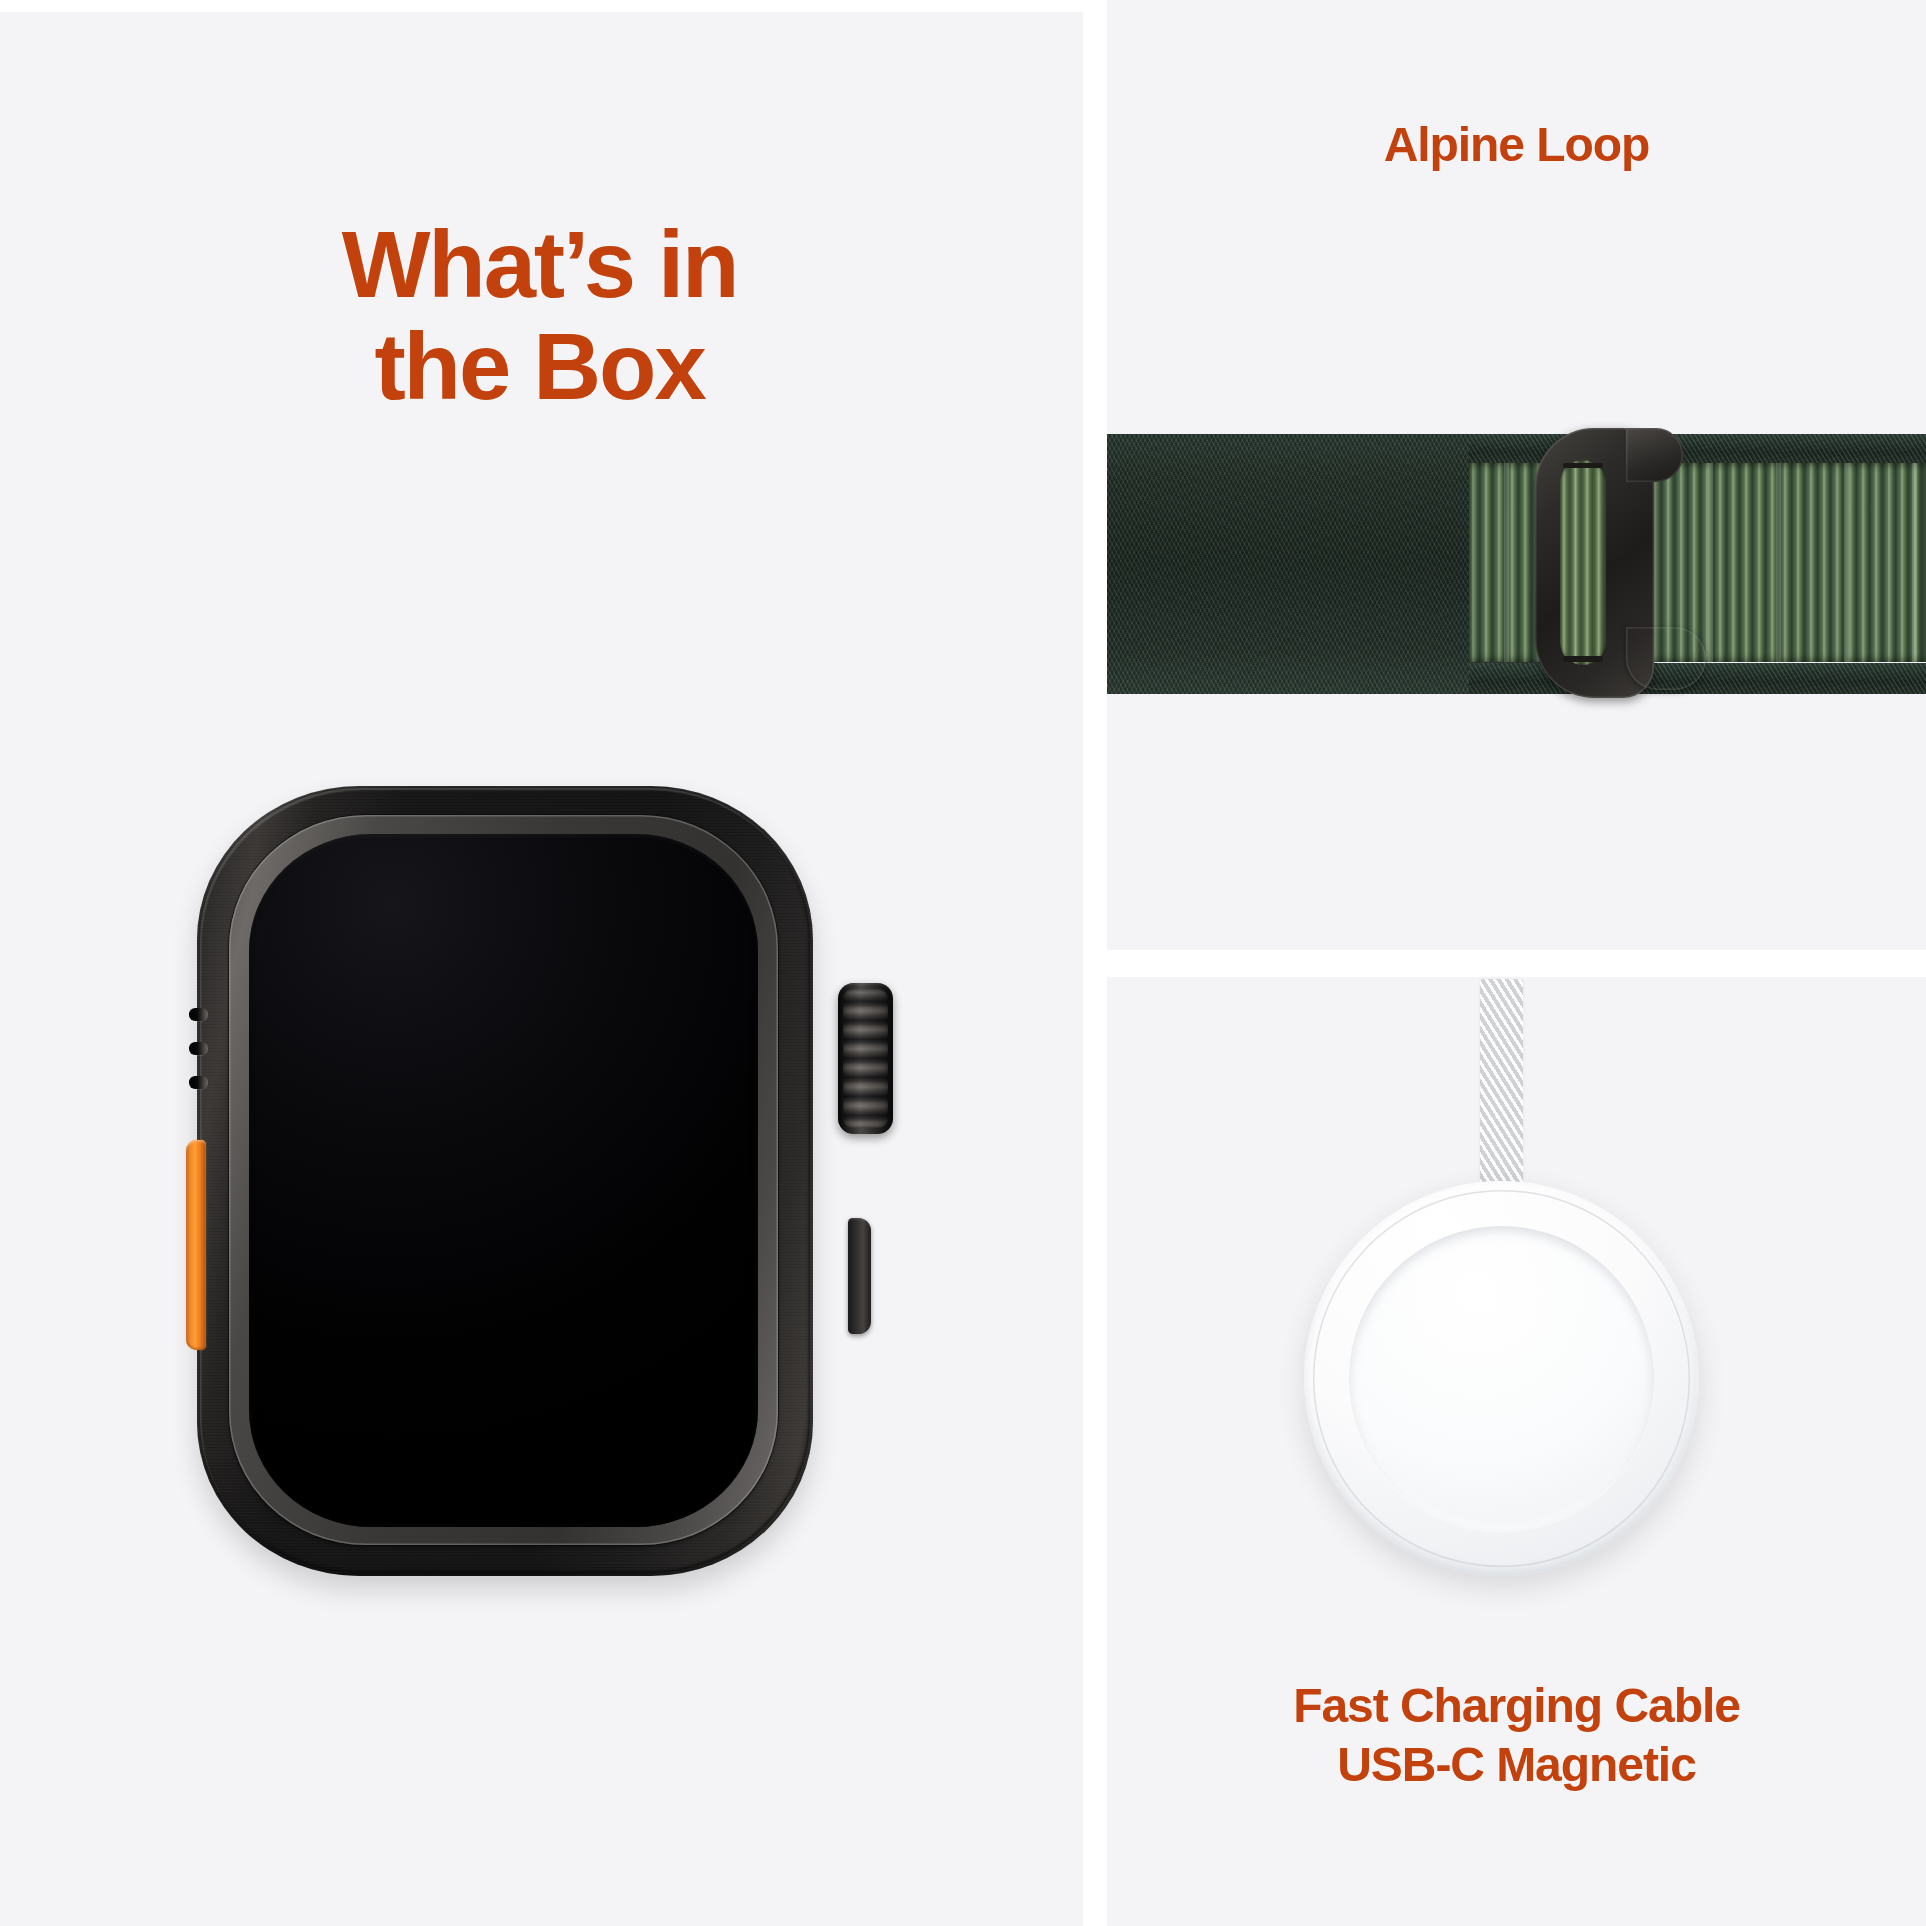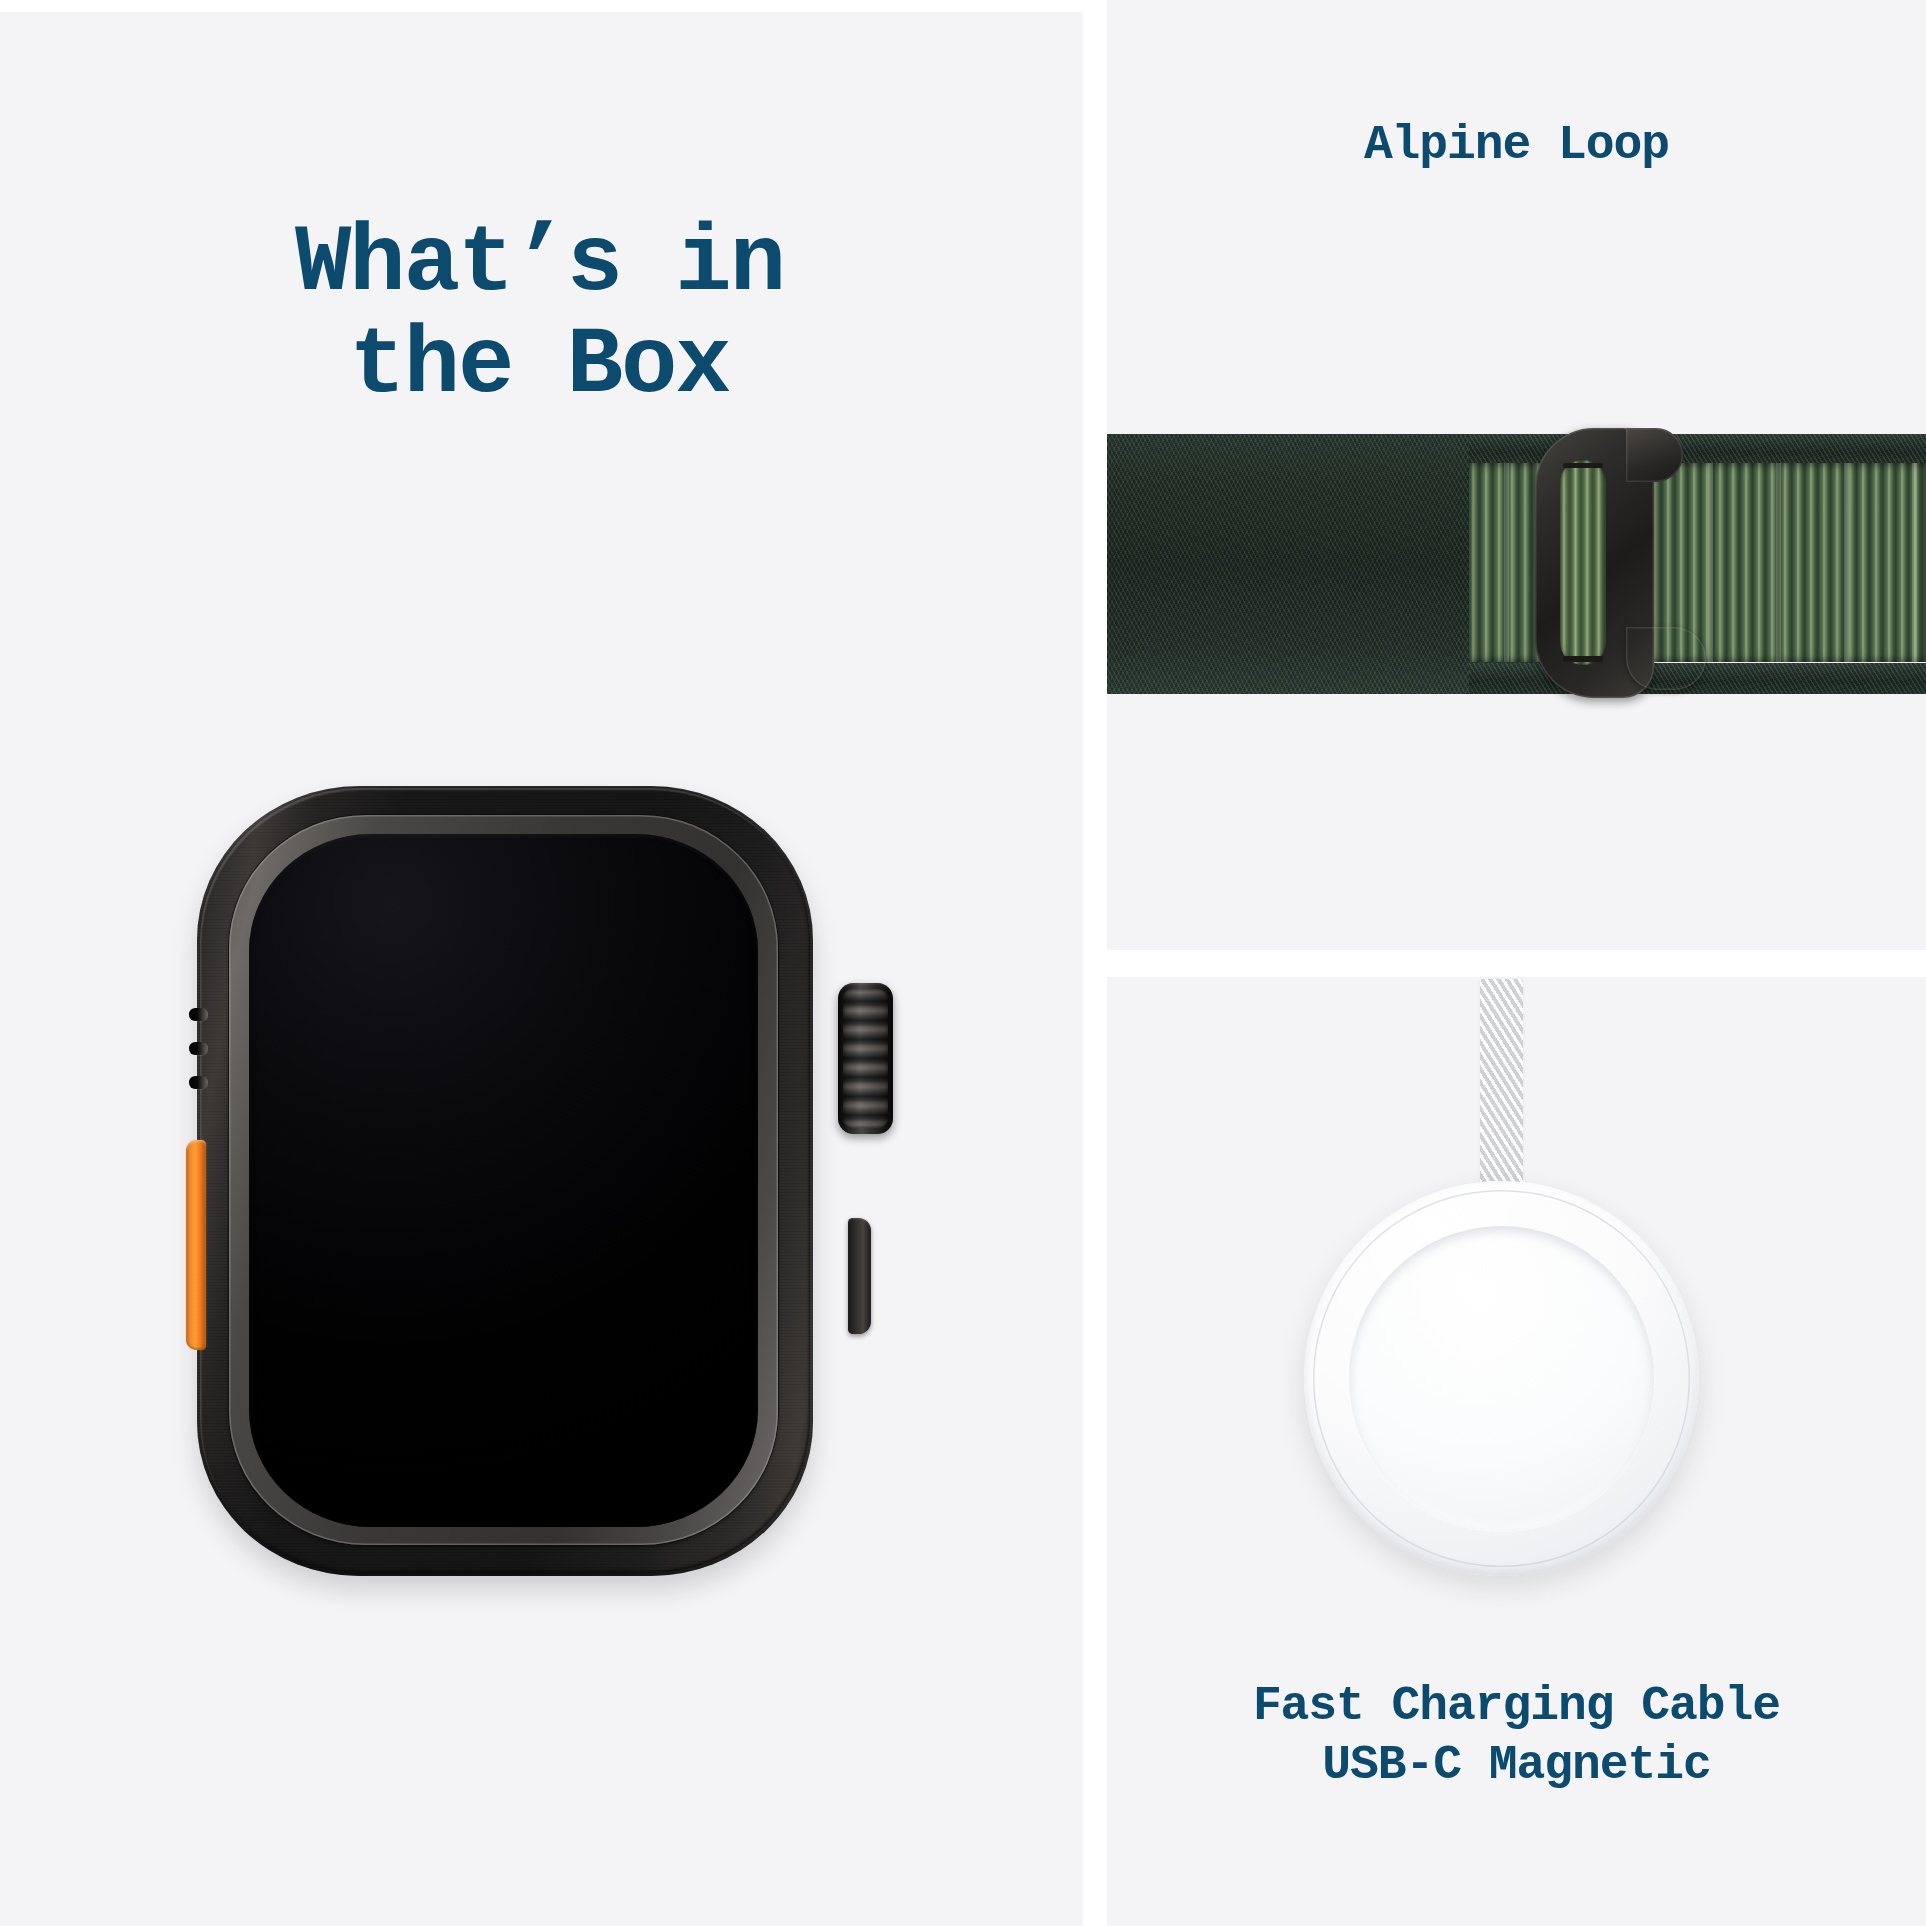--- a/index.html
+++ b/index.html
@@ -25,24 +25,23 @@
     background: #f4f4f6;
     overflow: hidden;
   }
   #panel-watch   { left: 0;    top: 12px;    width: 1083px; height: 1926px; }
   #panel-band    { left: 1107px; top: 0;    width: 819px; height: 950px; }
   #panel-charger { left: 1107px; top: 977px; width: 819px; height: 949px; }
 
   
   .headline {
     position: absolute;
-    color: #0c4a6e;
+    color: #c2410c;
     font-weight: 700;
     letter-spacing: -0.022em;
-    font-family: Liberation Mono, monospace;
     -webkit-font-smoothing: antialiased;
   }
   #whats-in-box {
     left: 193px;
     top: 202px;
     width: 693px;
     font-size: 94px;
     line-height: 1.08;
     text-align: center;
   }

